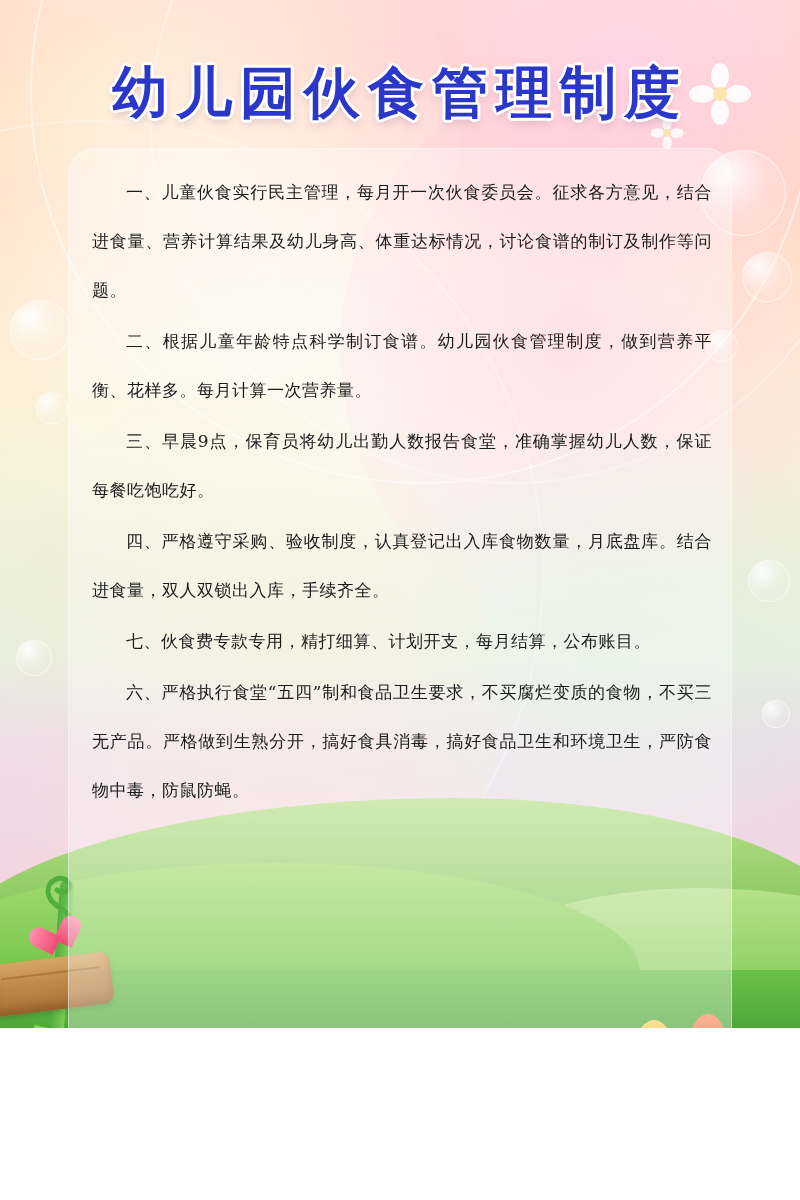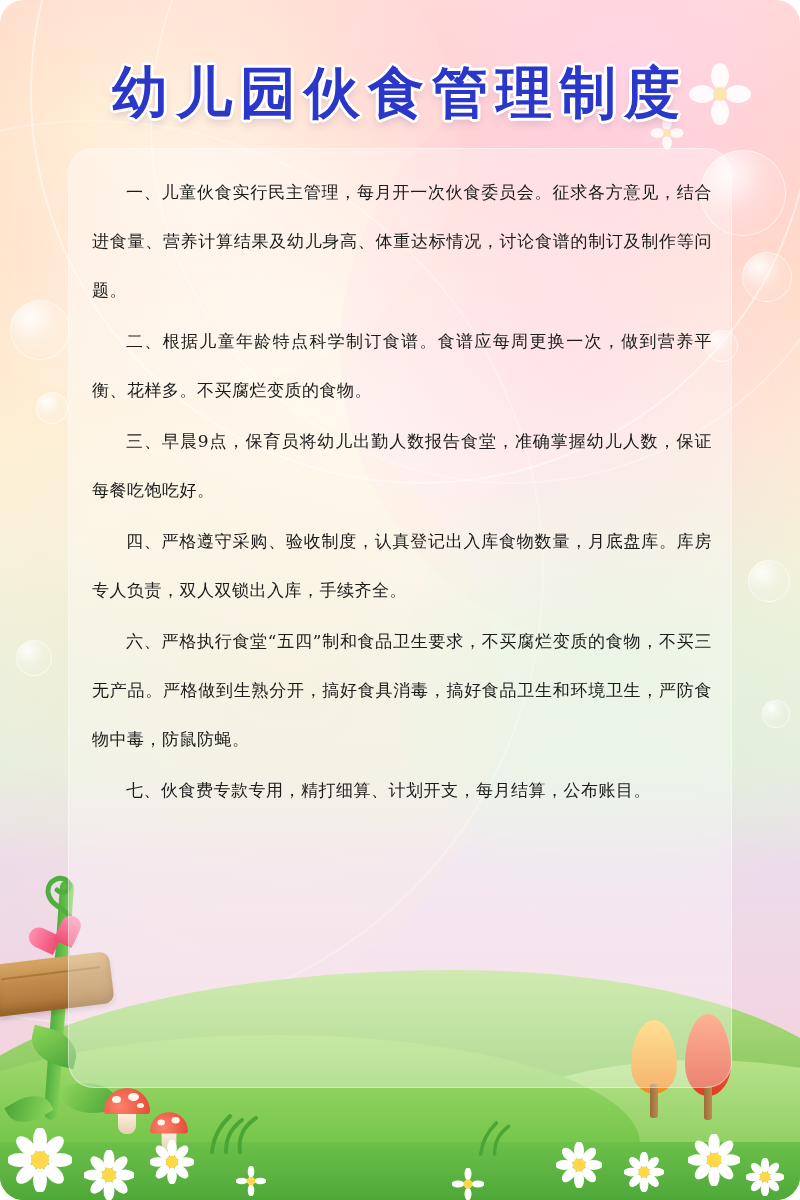--- a/index.html
+++ b/index.html
@@ -9,40 +9,39 @@
   body {
     width: 800px;
     height: 1200px;
     font-family: "Liberation Serif", serif;
     overflow: hidden;
   }
 
   .poster {
     position: relative;
     width: 800px;
-    height: 1200px;
+    height: 1028px;
     overflow: hidden;
     background:
       radial-gradient(ellipse 520px 360px at 78% 6%, rgba(255,214,232,0.95) 0%, rgba(255,214,232,0) 62%),
       radial-gradient(ellipse 420px 300px at 14% 10%, rgba(255,236,199,0.85) 0%, rgba(255,236,199,0) 65%),
       radial-gradient(ellipse 640px 420px at 50% 34%, rgba(255,255,255,0.55) 0%, rgba(255,255,255,0) 70%),
       linear-gradient(180deg,
         #ffd9d0 0%,
         #ffd2c6 8%,
         #ffd8c4 16%,
         #ffe4c9 26%,
         #fdeed2 36%,
         #f6f2da 46%,
         #eaf1dd 56%,
         #e6efe0 64%,
         #ecdcea 72%,
         #f0d7e6 80%,
         #f3d4e0 88%,
         #f7d9e4 100%);
-    border-radius: 24px;
   }
 
   
   .bg-swirl {
     position: absolute;
     border-radius: 50%;
     pointer-events: none;
   }
   .swirl-1 {
     left: -160px; top: -120px;
@@ -309,25 +308,25 @@
       <circle cx="32" cy="32" r="7" fill="#ffe6a8"></circle>
     </g>
   </svg>
 
   <div class="title">幼儿园伙食管理制度</div>
 
   <div class="card"></div>
 
   <div class="content">
     <p class="para">一、儿童伙食实行民主管理，每月开一次伙食委员会。征求各方意见，结合进食量、营养计算结果及幼儿身高、体重达标情况，讨论食谱的制订及制作等问题。</p>
-    <p class="para">二、根据儿童年龄特点科学制订食谱。食谱应每周更换一次，做到营养平衡、花样多。不买腐烂变质的食物。</p>
+    <p class="para">二、根据儿童年龄特点科学制订食谱。幼儿园伙食管理制度，做到营养平衡、花样多。每月计算一次营养量。</p>
     <p class="para">三、早晨9点，保育员将幼儿出勤人数报告食堂，准确掌握幼儿人数，保证每餐吃饱吃好。</p>
-    <p class="para">四、严格遵守采购、验收制度，认真登记出入库食物数量，月底盘库。库房专人负责，双人双锁出入库，手续齐全。</p>
+    <p class="para">四、严格遵守采购、验收制度，认真登记出入库食物数量，月底盘库。结合进食量，双人双锁出入库，手续齐全。</p>
+    <p class="para">七、伙食费专款专用，精打细算、计划开支，每月结算，公布账目。</p>
     <p class="para">六、严格执行食堂“五四”制和食品卫生要求，不买腐烂变质的食物，不买三无产品。严格做到生熟分开，搞好食具消毒，搞好食品卫生和环境卫生，严防食物中毒，防鼠防蝇。</p>
-    <p class="para">七、伙食费专款专用，精打细算、计划开支，每月结算，公布账目。</p>
   </div>
 
   <div class="hill-back"></div>
   <div class="hill-right"></div>
   <div class="hill-front"></div>
   <div class="grass-strip"></div>
 
   <div class="vine-stem"></div>
   <div class="leaf" style="left:30px; top:1030px; width:48px; height:34px; transform: rotate(14deg);"></div>
   <div class="leaf" style="left:62px; top:1082px; width:54px; height:32px; transform: rotate(-8deg);"></div>

